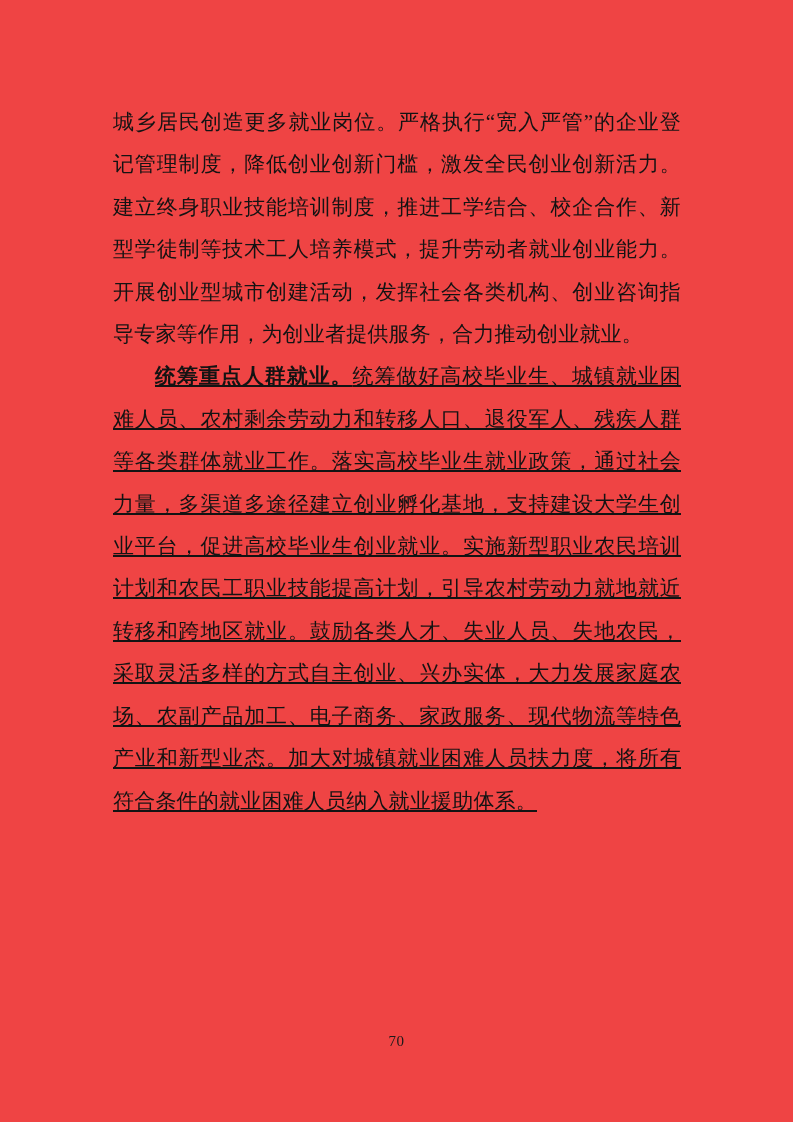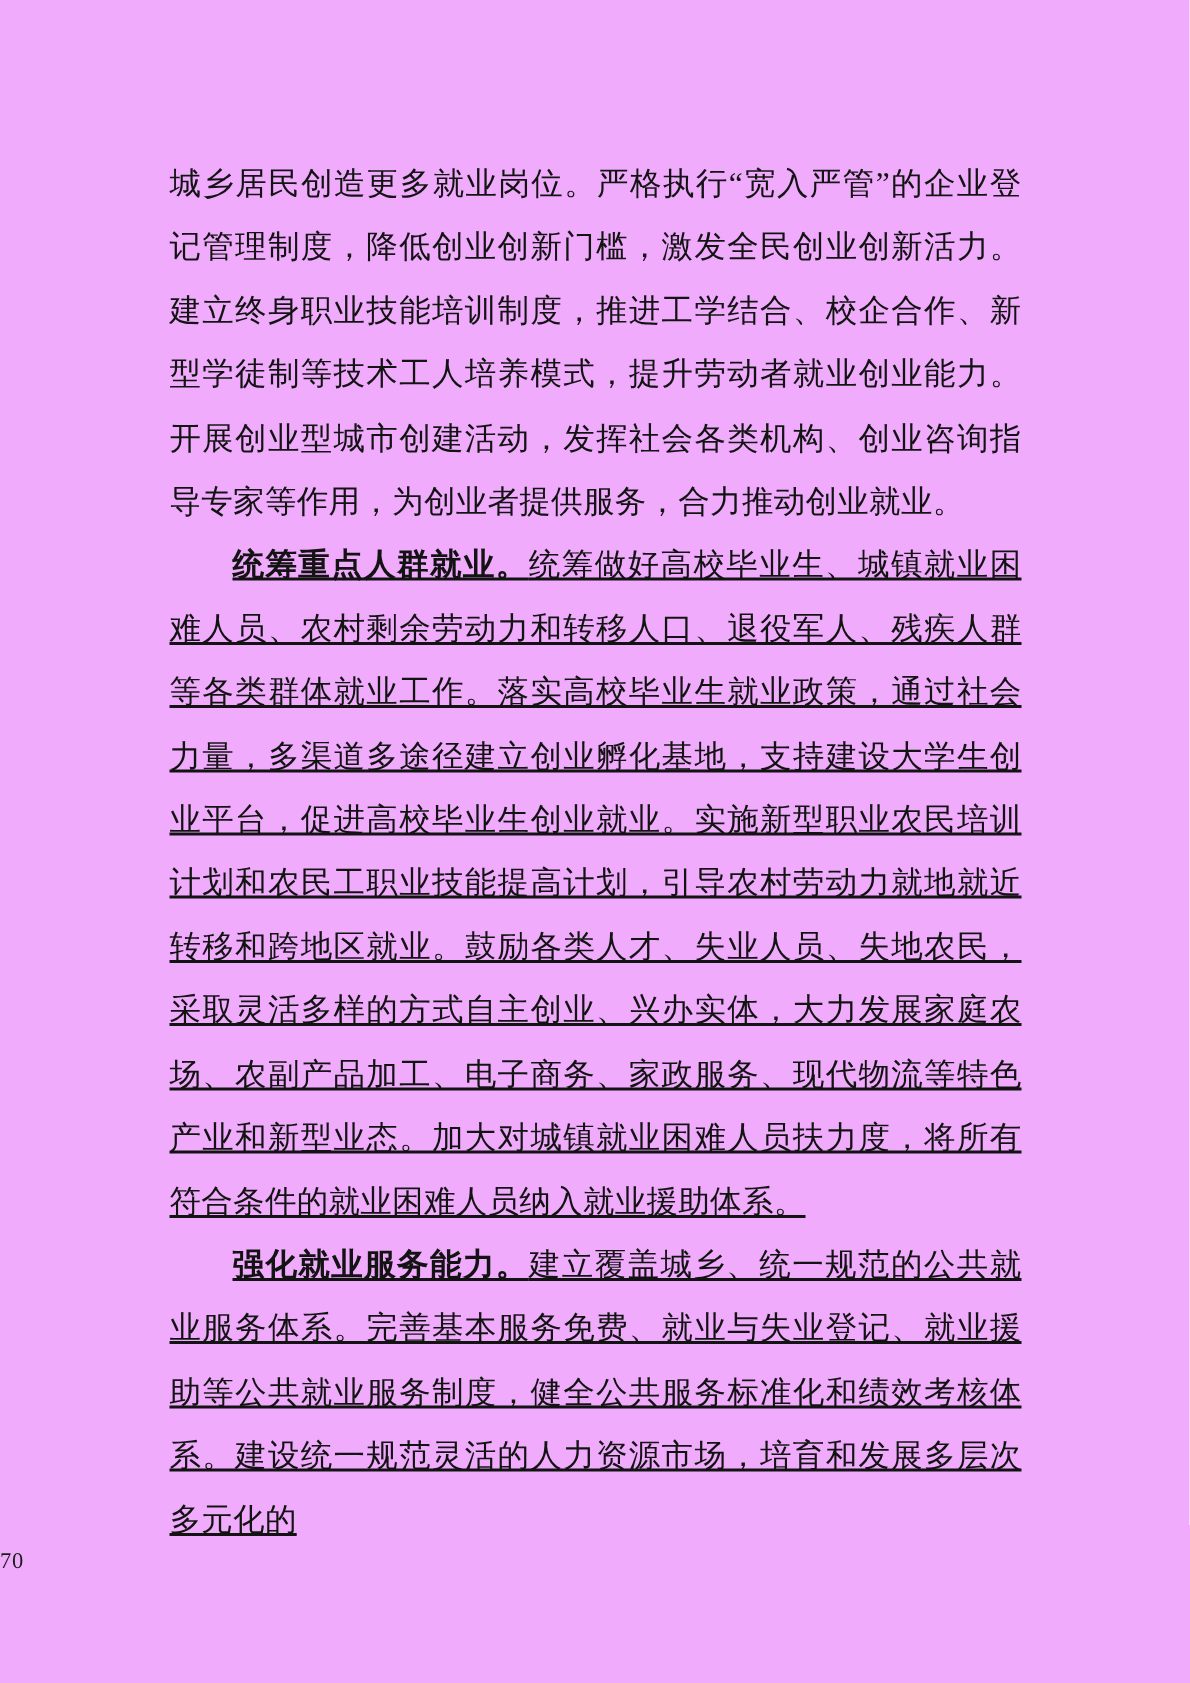--- a/index.html
+++ b/index.html
@@ -4,21 +4,21 @@
 <style>
   html, body {
     margin: 0;
     padding: 0;
     background: #ffffff;
   }
   .sheet {
     position: relative;
     width: 793px;
     height: 1122px;
-    background: #f0abfc;
+    background: #ef4444;
     overflow: hidden;
     font-family: "Liberation Serif", "DejaVu Serif", serif;
     color: #131313;
   }
   .text-block {
     position: absolute;
     left: 113px;
     top: 101px;
     width: 568px;
     font-size: 21px;
@@ -36,29 +36,29 @@
     text-decoration: underline;
   }
   .lead {
     font-weight: bold;
   }
   .page-number {
     position: absolute;
     left: 0;
     right: 0;
     top: 1033px;
+    text-align: center;
     font-size: 15px;
     letter-spacing: 0.5px;
     color: #1a1a1a;
     font-family: "Liberation Serif", "DejaVu Serif", serif;
   }
 </style>
 </head>
 <body>
 
 <div class="sheet">
   <div class="text-block">
     <p class="para"><span>城乡居民创造更多就业岗位。严格执行“宽入严管”的企业登记管理制度，降低创业创新门槛，激发全民创业创新活力。建立终身职业技能培训制度，推进工学结合、校企合作、新型学徒制等技术工人培养模式，提升劳动者就业创业能力。开展创业型城市创建活动，发挥社会各类机构、创业咨询指导专家等作用，为创业者提供服务，合力推动创业就业。</span></p>
     <p class="para indent"><b class="lead">统筹重点人群就业。</b><span>统筹做好高校毕业生、城镇就业困难人员、农村剩余劳动力和转移人口、退役军人、残疾人群等各类群体就业工作。落实高校毕业生就业政策，通过社会力量，多渠道多途径建立创业孵化基地，支持建设大学生创业平台，促进高校毕业生创业就业。实施新型职业农民培训计划和农民工职业技能提高计划，引导农村劳动力就地就近转移和跨地区就业。鼓励各类人才、失业人员、失地农民，采取灵活多样的方式自主创业、兴办实体，大力发展家庭农场、农副产品加工、电子商务、家政服务、现代物流等特色产业和新型业态。加大对城镇就业困难人员扶力度，将所有符合条件的就业困难人员纳入就业援助体系。</span></p>
-    <p class="para indent"><b class="lead">强化就业服务能力。</b><span>建立覆盖城乡、统一规范的公共就业服务体系。完善基本服务免费、就业与失业登记、就业援助等公共就业服务制度，健全公共服务标准化和绩效考核体系。建设统一规范灵活的人力资源市场，培育和发展多层次多元化的</span></p>
   </div>
   <div class="page-number">70</div>
 </div>
 
 </body></html>

